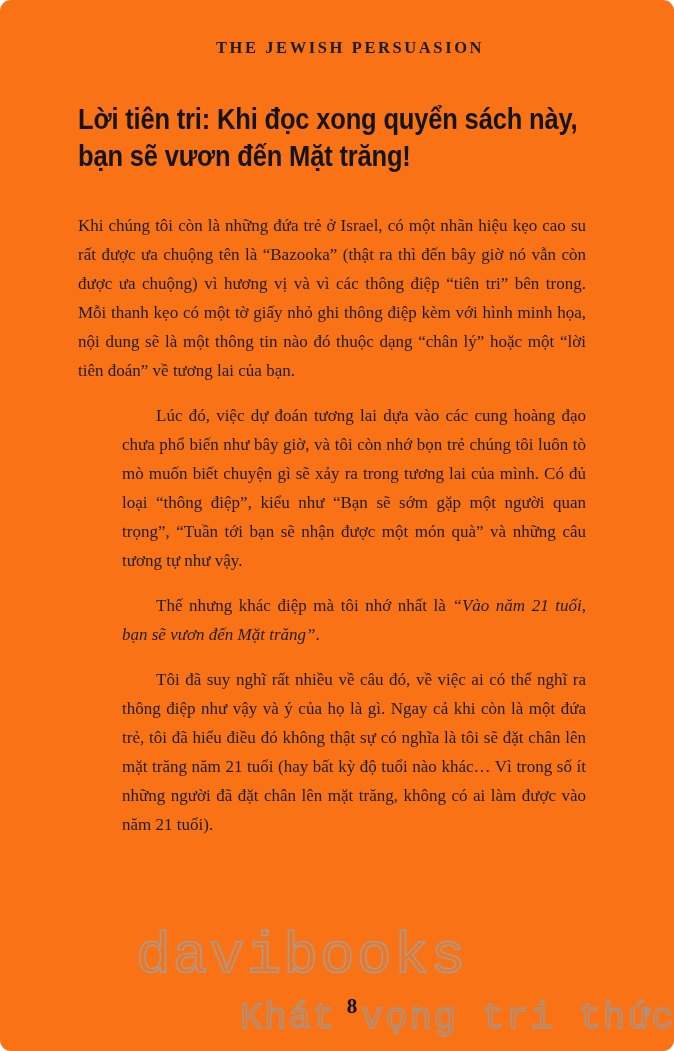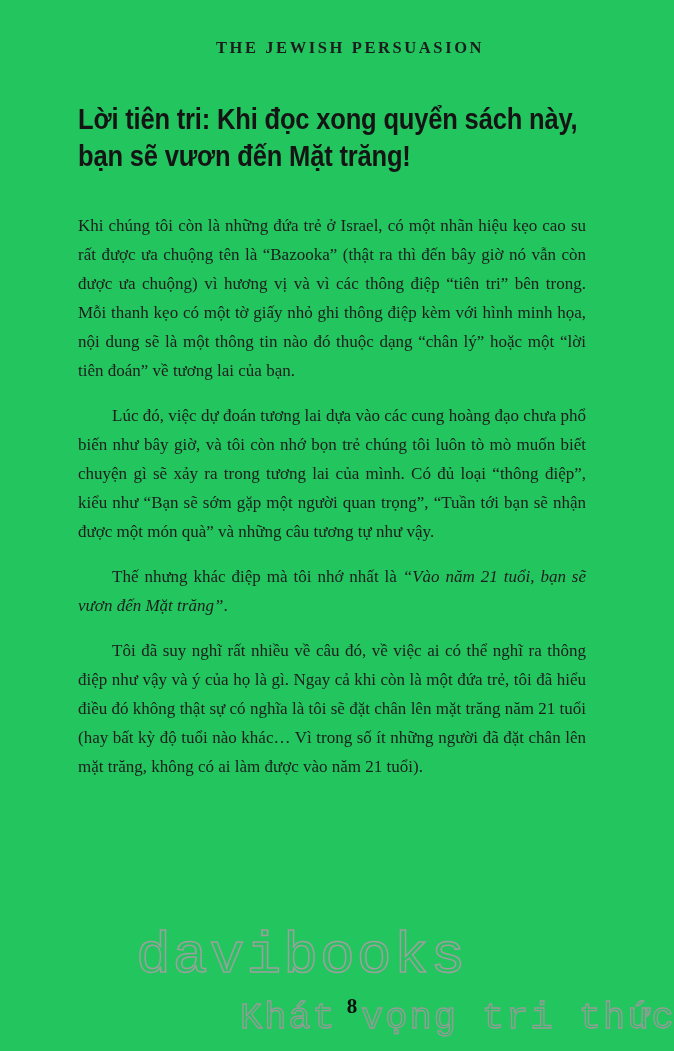--- a/index.html
+++ b/index.html
@@ -5,21 +5,22 @@
   html, body { margin: 0; padding: 0; }
   body {
     width: 674px; height: 1051px;
     background: #ffffff;
     position: relative;
     overflow: hidden;
     font-family: "Liberation Serif", serif;
   }
   .page {
     position: absolute; inset: 0;
-    background: #22c55e;
+    background: #f97316;
+    border-radius: 11px;
   }
   .running-header {
     position: absolute;
     top: 38px; left: 0; width: 100%;
     text-align: center;
     transform: translateX(13px);
     font-family: "Liberation Serif", serif;
     font-weight: bold;
     font-size: 16.5px;
     letter-spacing: 2.6px;
@@ -45,21 +46,21 @@
     left: 78px; top: 211px;
     width: 508px;
     font-family: "Liberation Serif", serif;
     font-size: 17px;
     line-height: 29px;
     text-align: justify;
     color: #1d1d1d;
     z-index: 2;
   }
   .body-text p { margin: 0 0 16px 0; }
-  .body-text p.indent { text-indent: 34px; }
+  .body-text p.indent { text-indent: 34px; margin-left: 44px; }
   .body-text .italic { font-style: italic; }
   .watermark-brand {
     position: absolute;
     left: 136px; top: 924px;
     font-family: Liberation Mono, monospace;
     font-size: 58px;
     font-weight: 400;
     letter-spacing: 2px;
     color: transparent;
     -webkit-text-stroke: 1.5px #9f9f9f;

